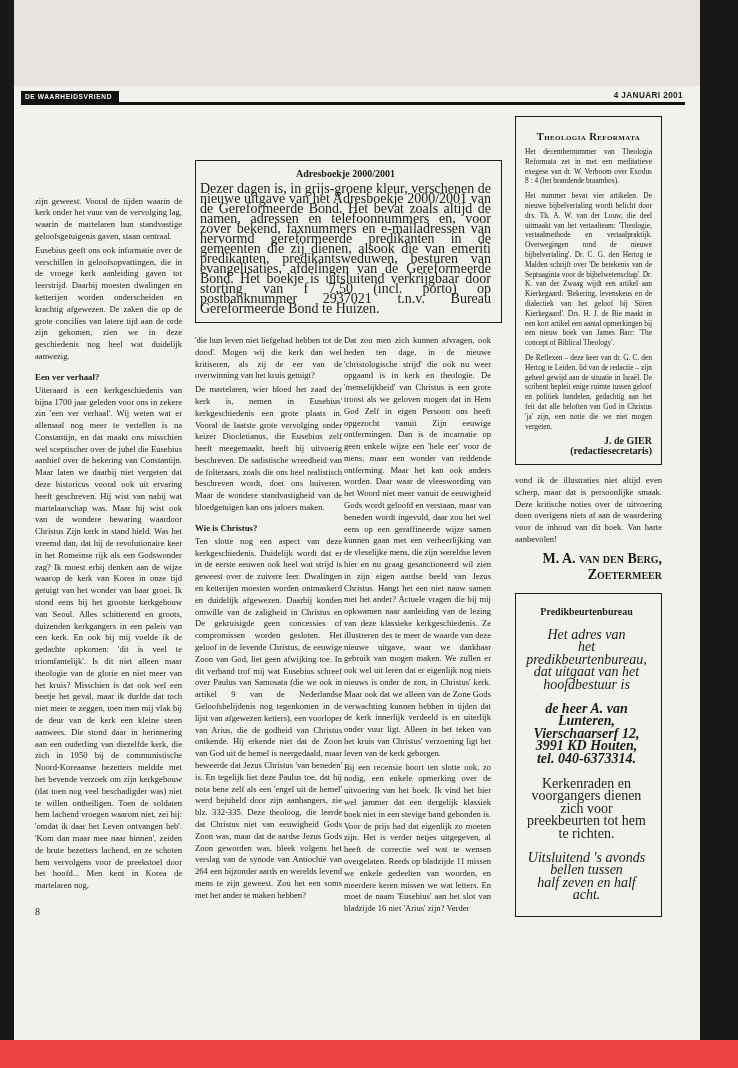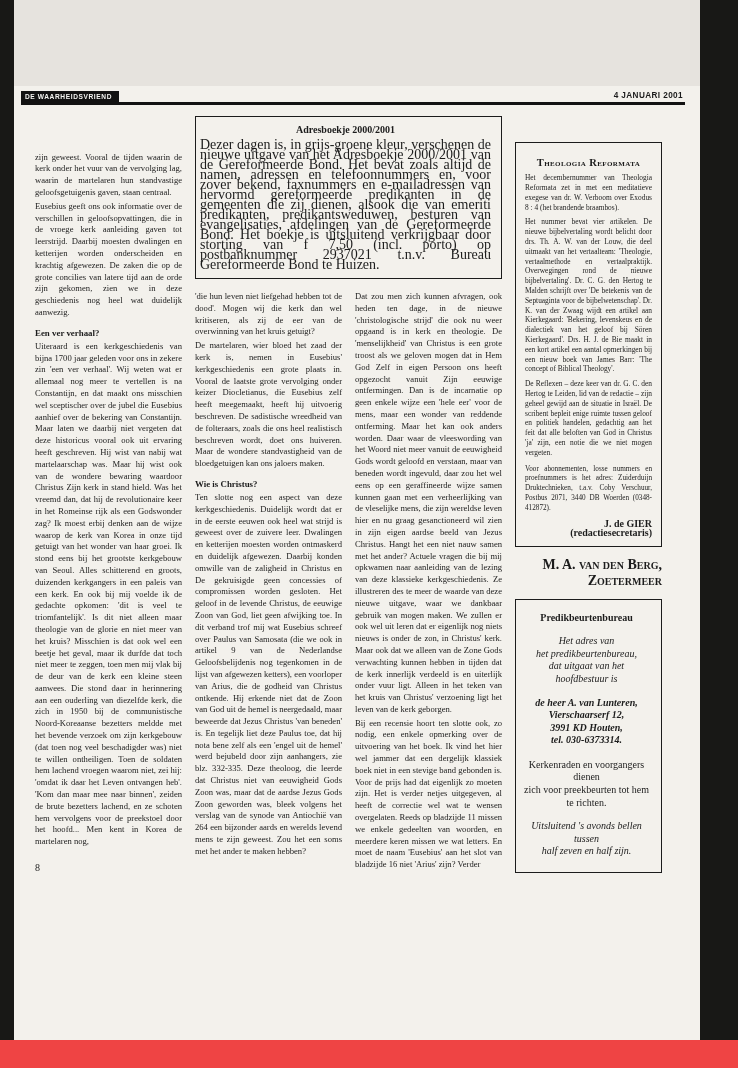--- a/index.html
+++ b/index.html
@@ -18,21 +18,21 @@
           font-family:"Liberation Sans", sans-serif;font-size:6.6px;font-weight:bold;
           letter-spacing:.6px;padding:2px 7px 2px 4px;}
   .issue-date{position:absolute;right:2px;bottom:2px;font-family:"Liberation Sans", sans-serif;
           font-size:8.2px;font-weight:bold;letter-spacing:.4px;}
 
   
   .content{position:absolute;left:21px;top:116px;width:627px;display:flex;gap:13px;align-items:flex-end;}
   .col{width:147px;flex:0 0 aupx;}
   .col1{width:147px;}
   .mid{width:307px;}
-  .midcols{display:flex;gap:13px;margin-top:12px;}
+  .midcols{display:flex;gap:2px;margin-top:12px;}
   .midcols .col{width:147px;}
   .col4{width:147px;}
 
   p.body{font-size:8.6px;line-height:11.8px;text-align:justify;margin:0 0 2px 0;
          hyphens:auto;-webkit-hyphens:auto;}
   h3.subhead{font-size:8.9px;font-weight:bold;margin:9px 0 3px 0;}
   .pagenum{font-size:10px;margin-top:14px;}
 
   
   .adresbox{border:1px solid #1c1c1c;padding:7px 10px 8px 4px;background:#f3f1ec;}
@@ -46,21 +46,21 @@
   .theobox p{font-size:7.4px;line-height:9.8px;text-align:justify;margin:0 0 5px 0;hyphens:auto;}
   .theobox p.small{font-size:7.2px;margin-top:7px;}
   .theobox .theo-sig{font-size:10px;text-align:right;font-weight:bold;margin:4px 0 0 0;}
 
   .sig{font-size:14px;font-variant:small-caps;font-weight:bold;text-align:right;margin:5px 0 10px 0;}
   .note{font-size:7.6px;line-height:10px;font-style:italic;text-align:justify;margin:0 0 14px 0;}
 
   
   .predikbox{border:1px solid #1c1c1c;padding:12px 10px 14px 6px;text-align:center;}
   .predikbox h2{font-size:10px;font-weight:bold;margin:0 0 12px 0;}
-  .predikbox .lines{font-size:10px;line-height:12.6px;font-style:italic;white-space:pre-line;}
+  .predikbox .lines{font-size:14px;line-height:12.6px;font-style:italic;white-space:pre-line;}
   .predikbox .addr{font-weight:bold;margin-top:11px;}
   .predikbox .n1{margin-top:12px;font-style:normal;}
   .predikbox .n2{margin-top:11px;}
 </style>
 </head>
 <body>
 
 <div class="scan">
   <div class="page">
     <div class="top-band"></div>
@@ -98,40 +98,40 @@
           </div>
         </div>
       </section>
 
       <section class="col4">
         <div class="theobox">
           <h2>Theologia Reformata</h2>
           <p>Het decembernummer van Theologia Reformata zet in met een meditatieve exegese van dr. W. Verboom over Exodus 8 : 4 (het brandende braambos).</p>
           <p>Het nummer bevat vier artikelen. De nieuwe bijbelvertaling wordt belicht door drs. Th. A. W. van der Louw, die deel uitmaakt van het vertaalteam: 'Theologie, vertaalmethode en vertaalpraktijk. Overwegingen rond de nieuwe bijbelvertaling'. Dr. C. G. den Hertog te Malden schrijft over 'De betekenis van de Septuaginta voor de bijbelwetenschap'. Dr. K. van der Zwaag wijdt een artikel aan Kierkegaard: 'Bekering, levenskeus en de dialectiek van het geloof bij Sören Kierkegaard'. Drs. H. J. de Bie maakt in een kort artikel een aantal opmerkingen bij een nieuw boek van James Barr: 'The concept of Biblical Theology'.</p>
           <p>De Reflexen – deze keer van dr. G. C. den Hertog te Leiden, lid van de redactie – zijn geheel gewijd aan de situatie in Israël. De scribent bepleit enige ruimte tussen geloof en politiek handelen, gedachtig aan het feit dat alle beloften van God in Christus 'ja' zijn, een notie die we niet mogen vergeten.</p>
-          <p class="small">Voor abonnementen, losse nummers en proefnummers is het adres: Zuiderduijn Druktechnieken, t.a.v. Coby Verschuur, Postbus 2071, 3440 DB Woerden (0348-412872).</p>
           <p class="theo-sig">J. de GIER (redactiesecretaris)</p>
         </div>
 
+        <p class="body">vond ik de illustraties niet altijd even scherp, maar dat is persoonlijke smaak. Deze kritische noties over de uitvoering doen overigens niets af aan de waardering voor de inhoud van dit boek. Van harte aanbevolen!</p>
         <div class="sig">M. A. van den Berg, Zoetermeer</div>
 
         <div class="predikbox">
           <h2>Predikbeurtenbureau</h2>
           <div class="lines">Het adres van
 het predikbeurtenbureau,
 dat uitgaat van het hoofdbestuur is</div>
           <div class="lines addr">de heer A. van Lunteren,
 Vierschaarserf 12,
 3991 KD Houten,
-tel. 030-6373314.</div>
+tel. 040-6373314.</div>
           <div class="lines n1">Kerkenraden en voorgangers dienen
 zich voor preekbeurten tot hem
 te richten.</div>
           <div class="lines n2">Uitsluitend 's avonds bellen tussen
-half zeven en half zijn.</div>
+half zeven en half acht.</div>
         </div>
       </section>
 
     </div>
   </div>
 
   <div class="edge edge-left"></div>
   <div class="edge edge-right"></div>
 </div>
 

